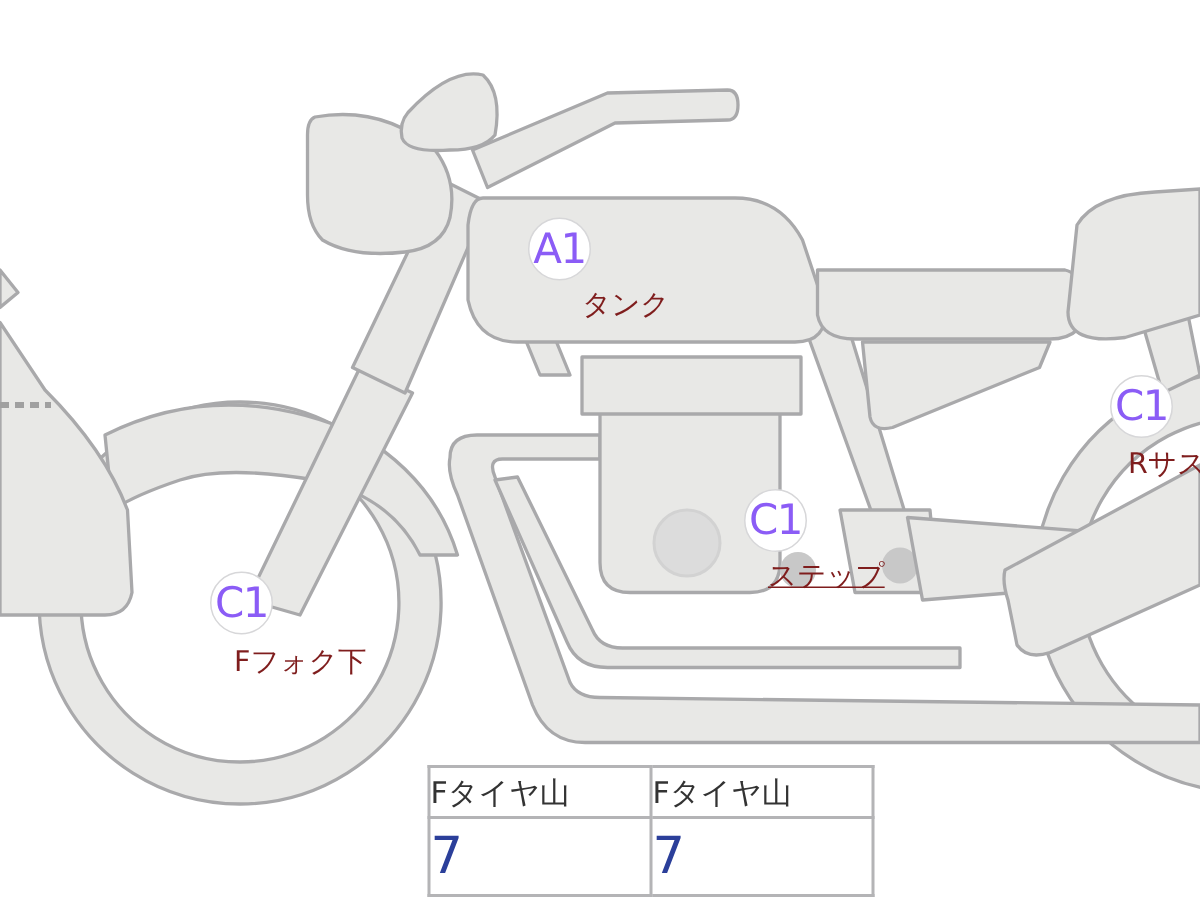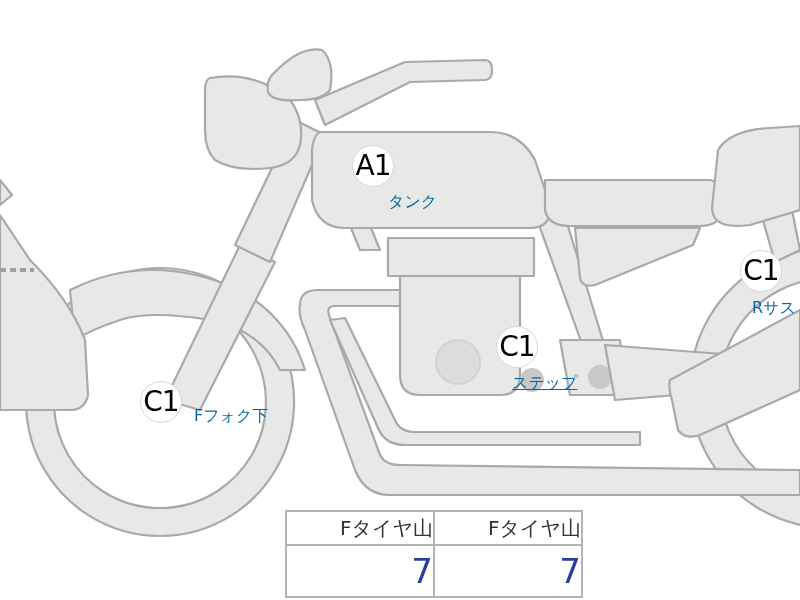--- a/index.html
+++ b/index.html
@@ -3,25 +3,25 @@
 <meta charset="utf-8">
 <style>
   html, body { margin: 0; padding: 0; background: #ffffff; }
   body { width: 800px; height: 600px; position: relative; overflow: hidden;
          font-family: "DejaVu Sans", "Liberation Sans", sans-serif; }
   #bike { position: absolute; left: 0; top: 0; width: 800px; height: 600px; }
   .part { fill: #e8e8e6; stroke: #a9a9ab; stroke-width: 2.2; stroke-linejoin: round; }
   .marker { position: absolute; width: 42px; height: 42px; border-radius: 50%;
             background: #ffffff; border: 1.5px solid #d7d7d9; box-sizing: border-box;
             display: flex; align-items: center; justify-content: center; }
-  .marker-code { font-family: "DejaVu Sans", sans-serif; font-size: 28px; color: #000000;
+  .marker-code { font-family: "DejaVu Sans", sans-serif; font-size: 28px; color: #8b5cf6;
                  letter-spacing: -1px; line-height: 1; }
-  .label { position: absolute; font-size: 16px; color: #0369a1; white-space: nowrap; line-height: 1; }
+  .label { position: absolute; font-size: 19px; color: #7f1d1d; white-space: nowrap; line-height: 1; }
   #tread-table { position: absolute; left: 285px; top: 510px; border-collapse: collapse; }
-  #tread-table td { border: 2px solid #b4b4b6; width: 146px; text-align: right; padding: 0; }
+  #tread-table td { border: 2px solid #b4b4b6; width: 146px; text-align: left; padding: 0; }
   .th { height: 32px; font-size: 20px; color: #333; }
   .tv { height: 50px; font-size: 34px; color: #2b3f9a; }
 </style>
 </head>
 <body>
 
 <svg id="bike" viewBox="0 0 800 600">
 
   <path class="part" fill-rule="evenodd" d="M160 268 A134 134 0 1 0 160.1 268 Z M160 296 A106 106 0 1 1 159.9 296 Z"></path>
 
@@ -82,21 +82,21 @@
 <div class="label" style="left:752px;top:300px;">Rサス</div>
 
 <div class="marker" style="left:496px;top:326px;">
   <span class="marker-code">C1</span>
 </div>
 <div class="label" style="left:512px;top:375px;text-decoration:underline;">ステップ</div>
 
 <div class="marker" style="left:140px;top:381px;">
   <span class="marker-code">C1</span>
 </div>
-<div class="label" style="left:156px;top:408px;margin-left:38px;">Fフォク下</div>
+<div class="label" style="left:156px;top:432px;">Fフォク下</div>
 
 <table id="tread-table">
   <tbody>
       <tr>
     <td class="th">Fタイヤ山</td>
     <td class="th">Fタイヤ山</td>
   </tr>
   <tr>
     <td class="tv">7</td>
     <td class="tv">7</td>

